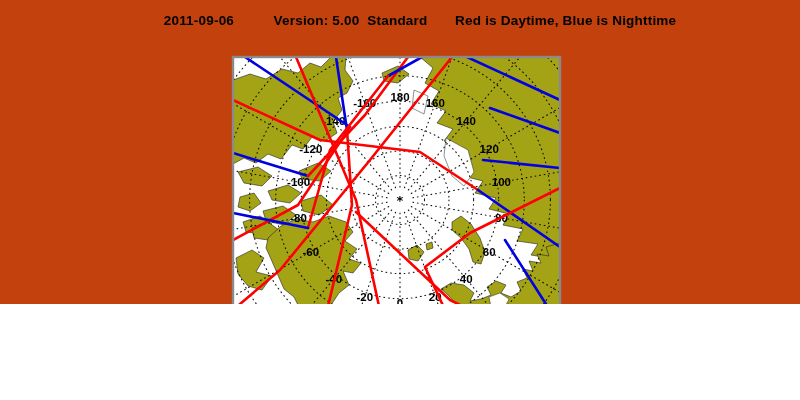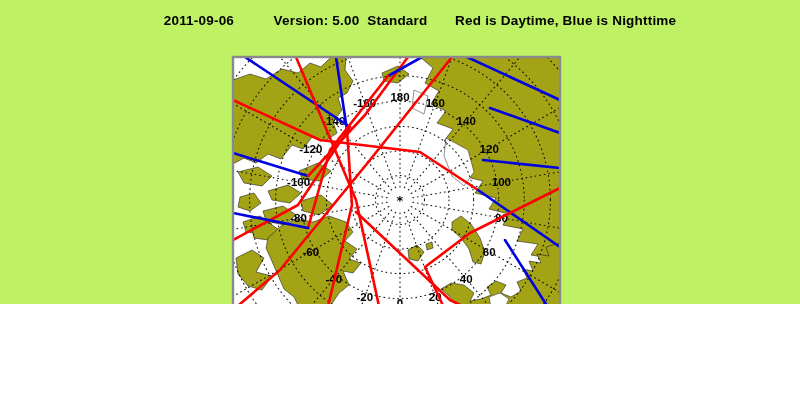--- a/index.html
+++ b/index.html
@@ -1,16 +1,16 @@
 <!DOCTYPE html>
 <html><head>
 <meta charset="utf-8">
 <style>
   html,body{margin:0;padding:0;background:#ffffff;}
-  #stage{position:relative;width:800px;height:304px;background:#bef264;overflow:hidden;
+  #stage{position:relative;width:800px;height:304px;background:#c2410c;overflow:hidden;
          font-family:"Liberation Sans",sans-serif;}
   #plot-title{position:absolute;top:13px;left:20px;width:800px;text-align:center;
               font-size:13.5px;font-weight:bold;color:#000;white-space:pre;letter-spacing:0.2px;}
   svg{position:absolute;top:0;left:0;}
   .land{fill:var(--land);stroke:#222;stroke-width:0.6;}
   .sea{fill:#ffffff;stroke:#222;stroke-width:0.5;}
   .grid{fill:none;stroke:#000;stroke-width:1.1;stroke-dasharray:0.8 3.8;stroke-linecap:round;opacity:0.92;}
   .lonlab{font-family:"Liberation Sans",sans-serif;font-size:11.5px;font-weight:bold;fill:#000;}
   .track{fill:none;stroke-width:2.6;stroke-linecap:round;stroke-linejoin:round;}
   #map-frame{fill:none;stroke:#8a8a8a;stroke-width:2.4;}

